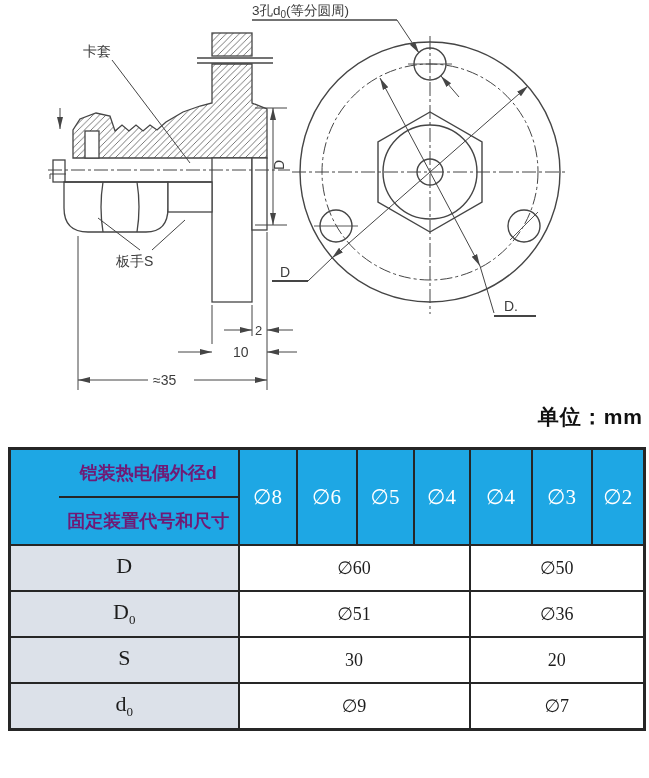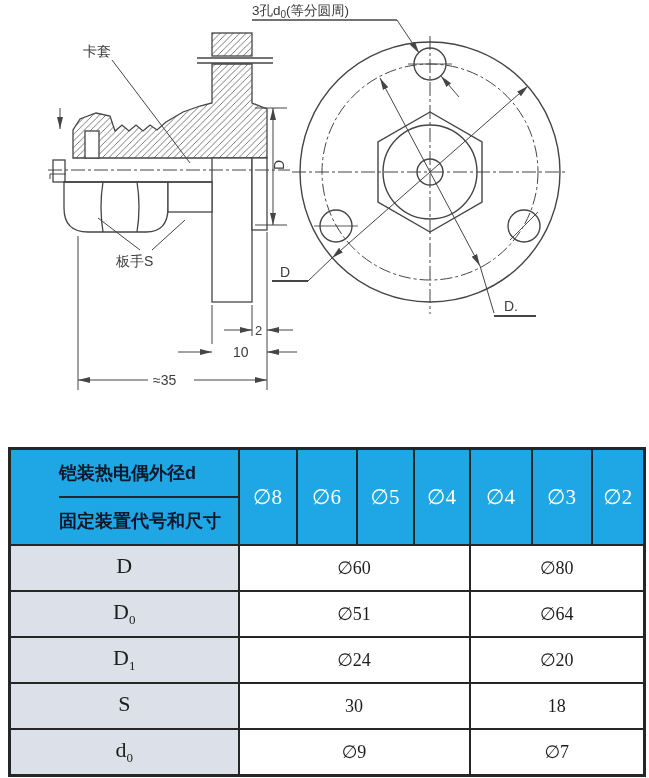--- a/index.html
+++ b/index.html
@@ -5,22 +5,22 @@
   html,body{margin:0;padding:0;background:#ffffff;}
   .page{position:relative;width:649px;height:778px;background:#ffffff;overflow:hidden;
         font-family:"Liberation Sans", sans-serif;}
   svg text{font-family:"Liberation Sans","DejaVu Sans",sans-serif;fill:#3c3c3c;}
   .unit-label{position:absolute;top:403px;right:6px;font-size:21px;font-weight:bold;
         color:#101010;letter-spacing:1px;}
   table.spec{position:absolute;left:8px;top:447px;width:635px;border-collapse:collapse;
         table-layout:fixed;background:#ffffff;border:3px solid #262626;}
   table.spec td{border:2px solid #262626;text-align:center;vertical-align:middle;padding:0;}
   td.headlabel{background:#1ea7e4;height:93px;}
-  td.headlabel .h1,td.headlabel .h2{height:46px;line-height:46px;color:#0f172a;
-        font-weight:bold;font-size:18px;text-align:left;margin-left:48px;}
+  td.headlabel .h1,td.headlabel .h2{height:46px;line-height:46px;color:#701a75;
+        font-weight:bold;font-size:18px;text-align:center;margin-left:48px;}
   td.headlabel .h1{border-bottom:2px solid #262626;}
   td.dcol{background:#1ea7e4;color:#ffffff;font-family:"Liberation Serif","DejaVu Serif",serif;
         font-size:21px;height:93px;}
   tr.brow{height:46px;}
   td.rowlabel{background:#dce1e9;font-family:"Liberation Serif","DejaVu Serif",serif;
         font-size:22px;color:#1d1d1d;}
   td.rowlabel sub{font-size:13px;}
   td.val{background:#ffffff;font-family:"Liberation Serif","DejaVu Serif",serif;
         font-size:18px;color:#1d1d1d;}
 </style>
@@ -139,20 +139,21 @@
     </g>
 
     <text x="252" y="15" font-size="13.5">
       <tspan>3孔d</tspan><tspan dy="3" font-size="10">0</tspan><tspan dy="-3">(等分圆周)</tspan>
     </text>
     <text x="280" y="277" font-size="14">D</text>
     <text x="504" y="311" font-size="14">D.</text>
   </svg>
 
   
+  <div class="unit-label">单位：mm</div>
 
   
   <table class="spec">
     <colgroup>
       <col style="width:229px">
         <col style="width:58px">
         <col style="width:60px">
       <col style="width:57px">
         <col style="width:56px">
         <col style="width:62px">
@@ -169,36 +170,31 @@
         <td class="dcol">∅6</td>
         <td class="dcol">∅5</td>
         <td class="dcol">∅4</td>
         <td class="dcol">∅4</td>
         <td class="dcol">∅3</td>
         <td class="dcol">∅2</td>
       </tr>
       <tr class="brow">
         <td class="rowlabel"><span>D</span><sub></sub></td>
         <td class="val" colspan="4">∅60</td>
-        <td class="val" colspan="3">∅80</td>
+        <td class="val" colspan="3">∅50</td>
       </tr>
       <tr class="brow">
         <td class="rowlabel"><span>D</span><sub>0</sub></td>
         <td class="val" colspan="4">∅51</td>
-        <td class="val" colspan="3">∅64</td>
-      </tr>
-      <tr class="brow">
-        <td class="rowlabel"><span>D</span><sub>1</sub></td>
-        <td class="val" colspan="4">∅24</td>
-        <td class="val" colspan="3">∅20</td>
+        <td class="val" colspan="3">∅36</td>
       </tr>
       <tr class="brow">
         <td class="rowlabel"><span>S</span><sub></sub></td>
         <td class="val" colspan="4">30</td>
-        <td class="val" colspan="3">18</td>
+        <td class="val" colspan="3">20</td>
       </tr>
       <tr class="brow">
         <td class="rowlabel"><span>d</span><sub>0</sub></td>
         <td class="val" colspan="4">∅9</td>
         <td class="val" colspan="3">∅7</td>
       </tr>
     </tbody>
   </table>
 
 </div>

